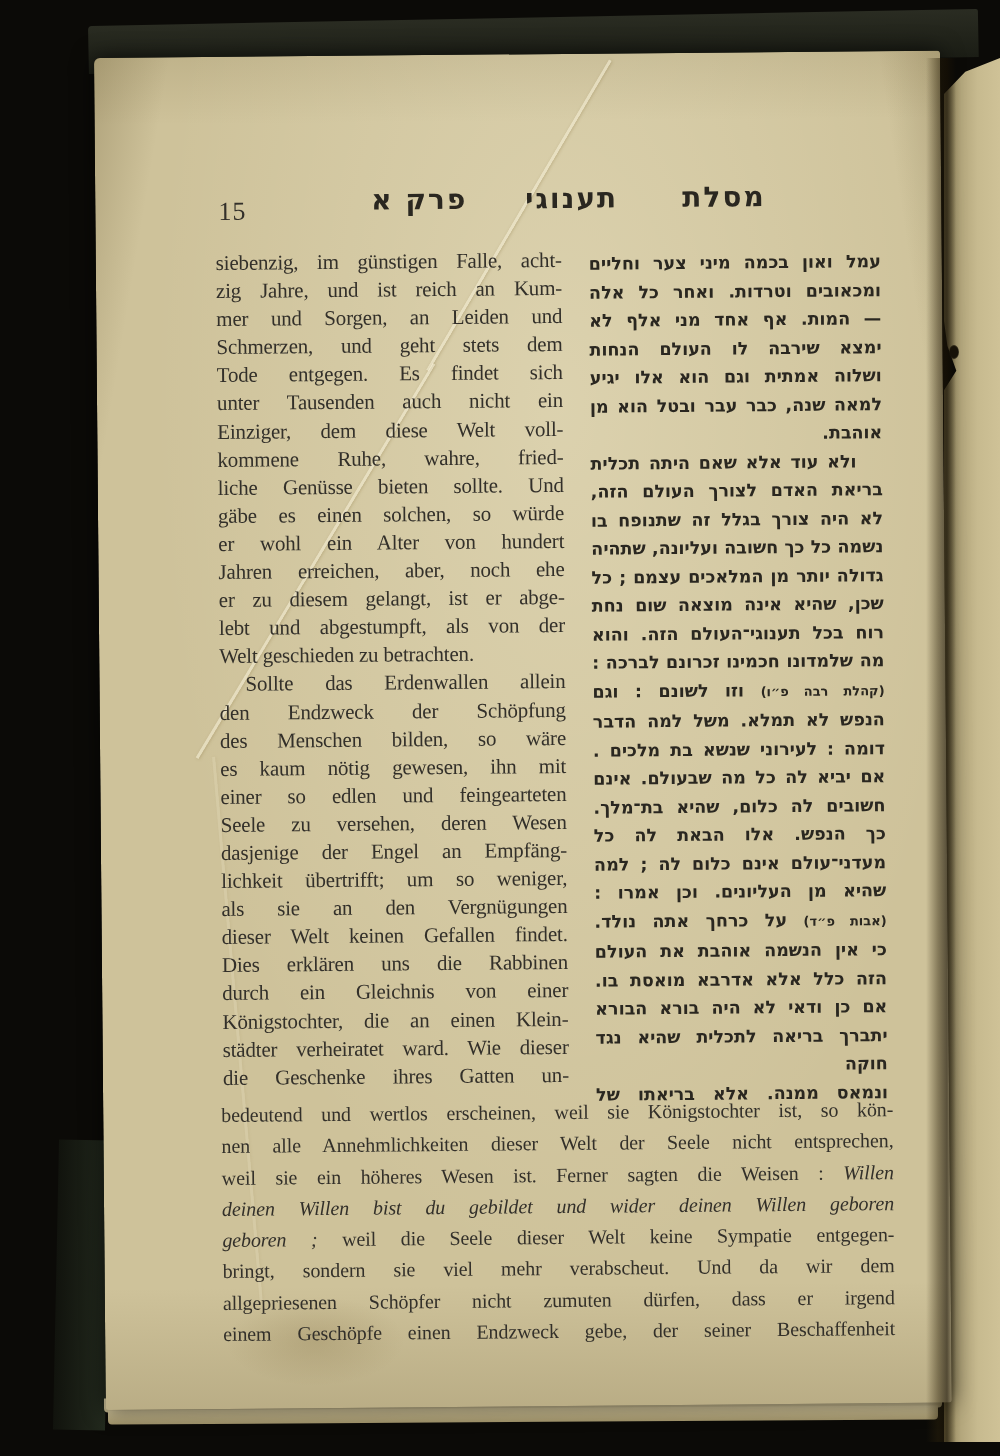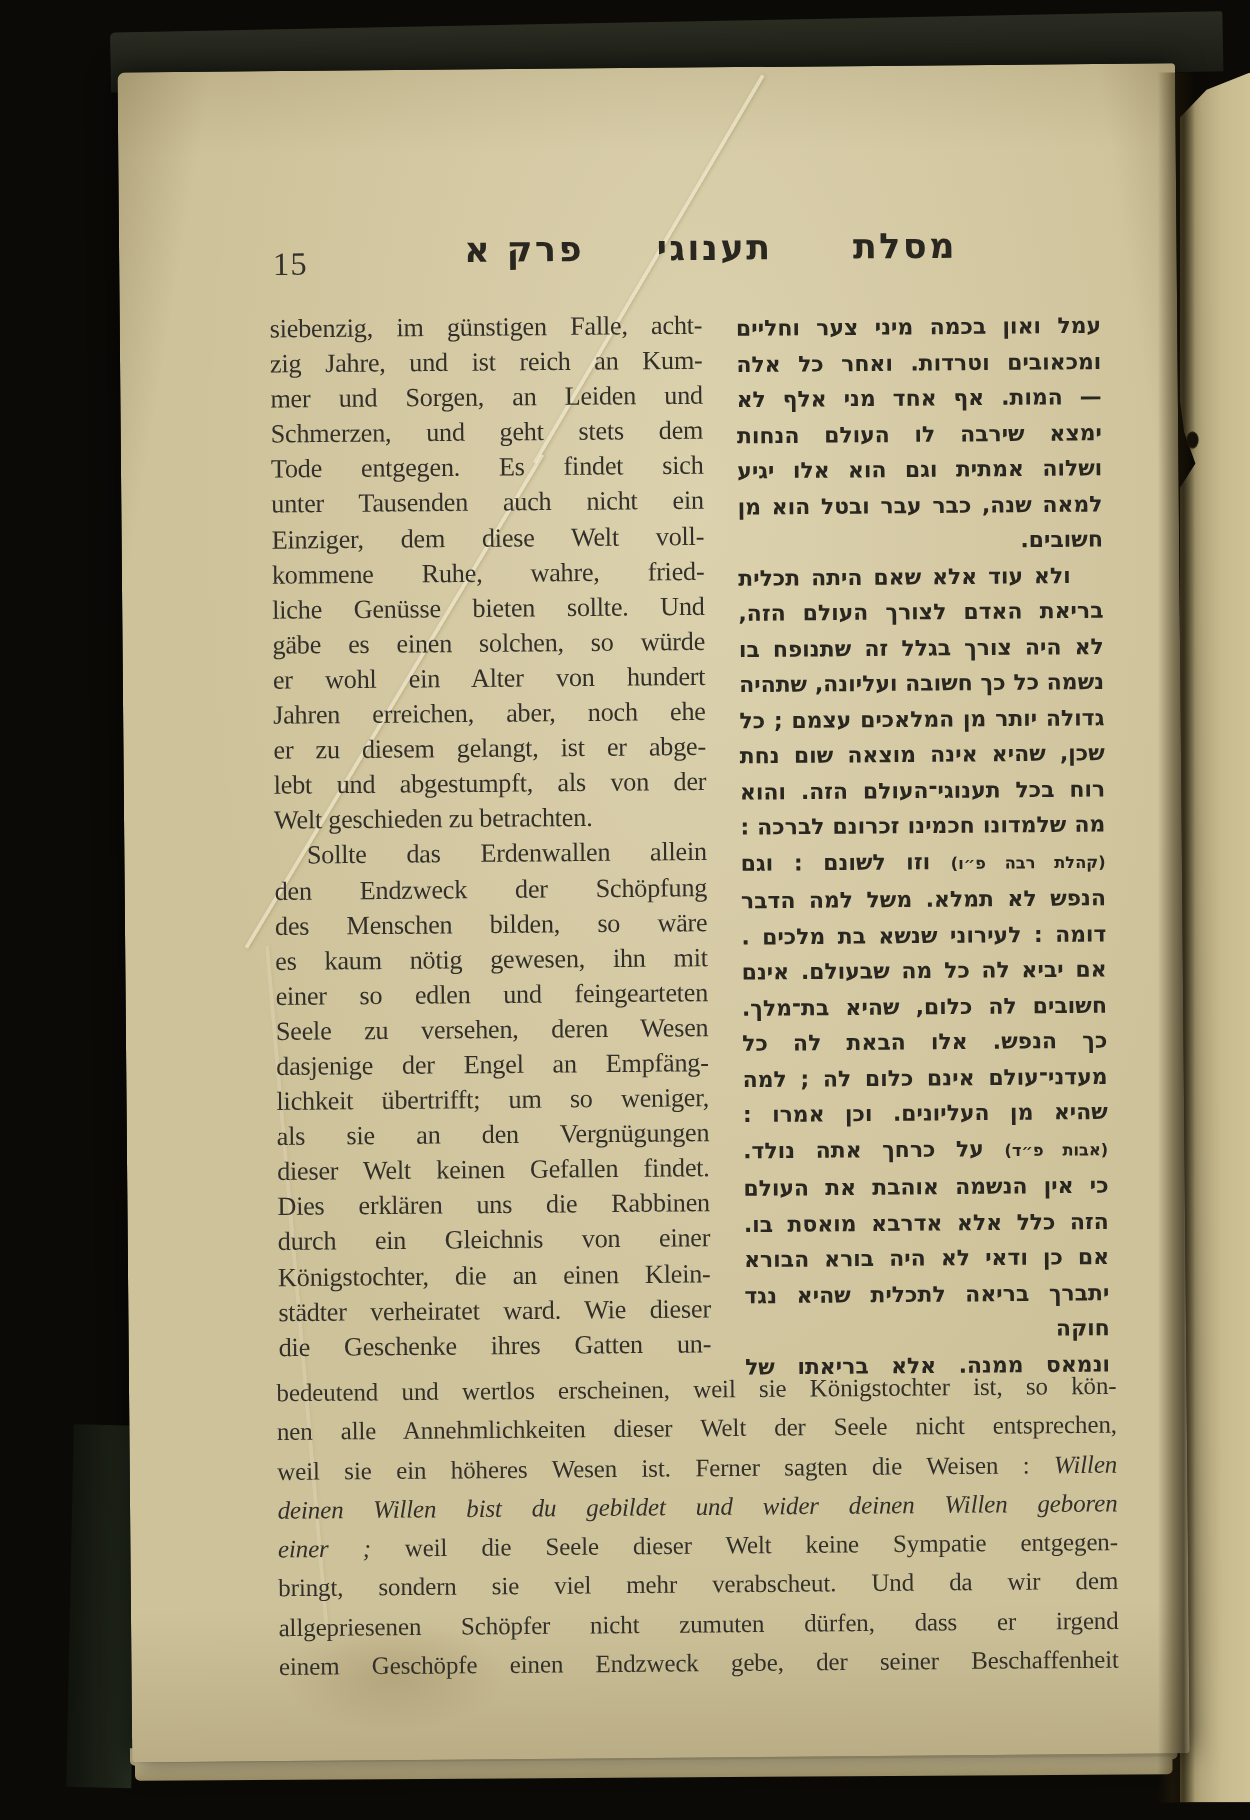--- a/index.html
+++ b/index.html
@@ -151,21 +151,21 @@
         <div class="tline just"><span>städter verheiratet ward. Wie dieser</span></div>
         <div class="tline just"><span>die Geschenke ihres Gatten un-</span></div>
       </div>
     <div class="col hebrew heb" dir="rtl">
         <div class="tline just"><span>עמל ואון בכמה מיני צער וחליים</span></div>
         <div class="tline just"><span>ומכאובים וטרדות. ואחר כל אלה</span></div>
         <div class="tline just"><span>— המות. אף אחד מני אלף לא</span></div>
         <div class="tline just"><span>ימצא שירבה לו העולם הנחות</span></div>
         <div class="tline just"><span>ושלוה אמתית וגם הוא אלו יגיע</span></div>
         <div class="tline just"><span>למאה שנה, כבר עבר ובטל הוא מן</span></div>
-        <div class="tline"><span>חשובים.</span></div>
+        <div class="tline"><span>אוהבת.</span></div>
         <div class="tline just ind"><span>ולא עוד אלא שאם היתה תכלית</span></div>
         <div class="tline just"><span>בריאת האדם לצורך העולם הזה,</span></div>
         <div class="tline just"><span>לא היה צורך בגלל זה שתנופח בו</span></div>
         <div class="tline just"><span>נשמה כל כך חשובה ועליונה, שתהיה</span></div>
         <div class="tline just"><span>גדולה יותר מן המלאכים עצמם ; כל</span></div>
         <div class="tline just"><span>שכן, שהיא אינה מוצאה שום נחת</span></div>
         <div class="tline just"><span>רוח בכל תענוגי־העולם הזה. והוא</span></div>
         <div class="tline just"><span>מה שלמדונו חכמינו זכרונם לברכה :</span></div>
         <div class="tline just"><span class="sm">(קהלת רבה פ״ו)</span><span> וזו לשונם : וגם</span></div>
         <div class="tline just"><span>הנפש לא תמלא. משל למה הדבר</span></div>
@@ -180,21 +180,21 @@
         <div class="tline just"><span>הזה כלל אלא אדרבא מואסת בו.</span></div>
         <div class="tline just"><span>אם כן ודאי לא היה בורא הבורא</span></div>
         <div class="tline just"><span>יתברך בריאה לתכלית שהיא נגד חוקה</span></div>
         <div class="tline just"><span>ונמאס ממנה. אלא בריאתו של</span></div>
       </div>
     <div class="bottom">
         <div class="tline just"><span>bedeutend und wertlos erscheinen, weil sie Königstochter ist, so kön-</span></div>
         <div class="tline just"><span>nen alle Annehmlichkeiten dieser Welt der Seele nicht entsprechen,</span></div>
         <div class="tline just"><span>weil sie ein höheres Wesen ist. Ferner sagten die Weisen : </span><span class="it">Willen</span></div>
         <div class="tline just"><span class="it">deinen Willen bist du gebildet und wider deinen Willen geboren</span></div>
-        <div class="tline just"><span class="it">einer ;</span><span> weil die Seele dieser Welt keine Sympatie entgegen-</span></div>
+        <div class="tline just"><span class="it">geboren ;</span><span> weil die Seele dieser Welt keine Sympatie entgegen-</span></div>
         <div class="tline just"><span>bringt, sondern sie viel mehr verabscheut. Und da wir dem</span></div>
         <div class="tline just"><span>allgepriesenen Schöpfer nicht zumuten dürfen, dass er irgend</span></div>
         <div class="tline just"><span>einem Geschöpfe einen Endzweck gebe, der seiner Beschaffenheit</span></div>
       </div>
   </div>
 
   <div class="gutter"></div>
   <div class="worm-hole"></div>
 </div>
 

